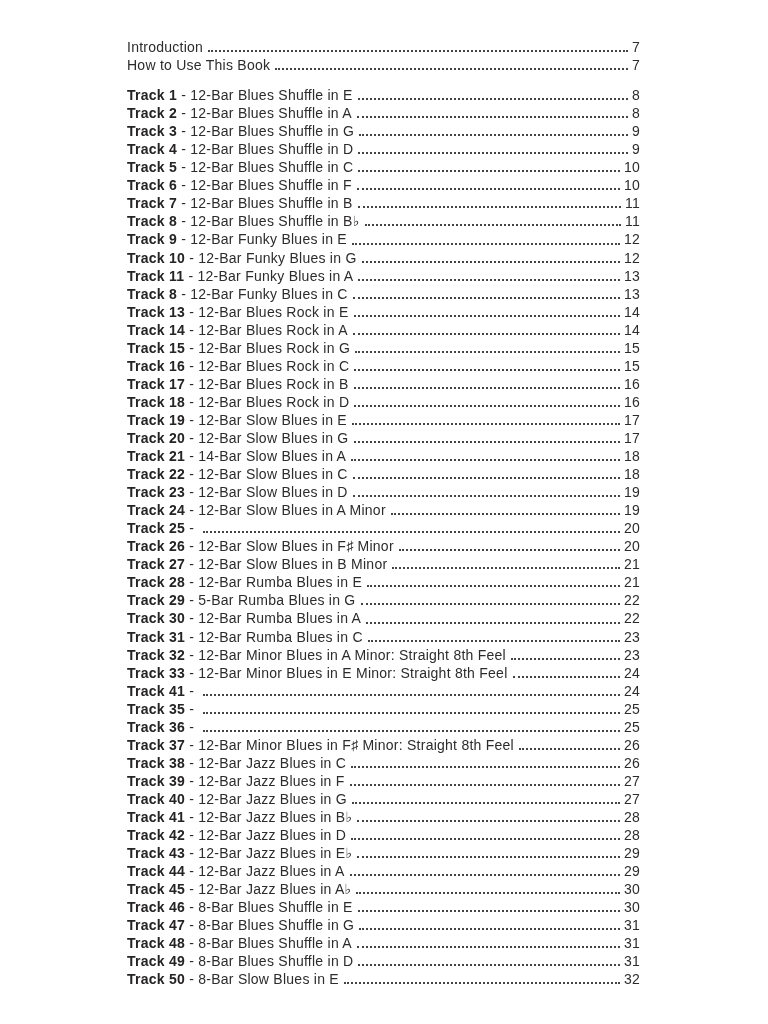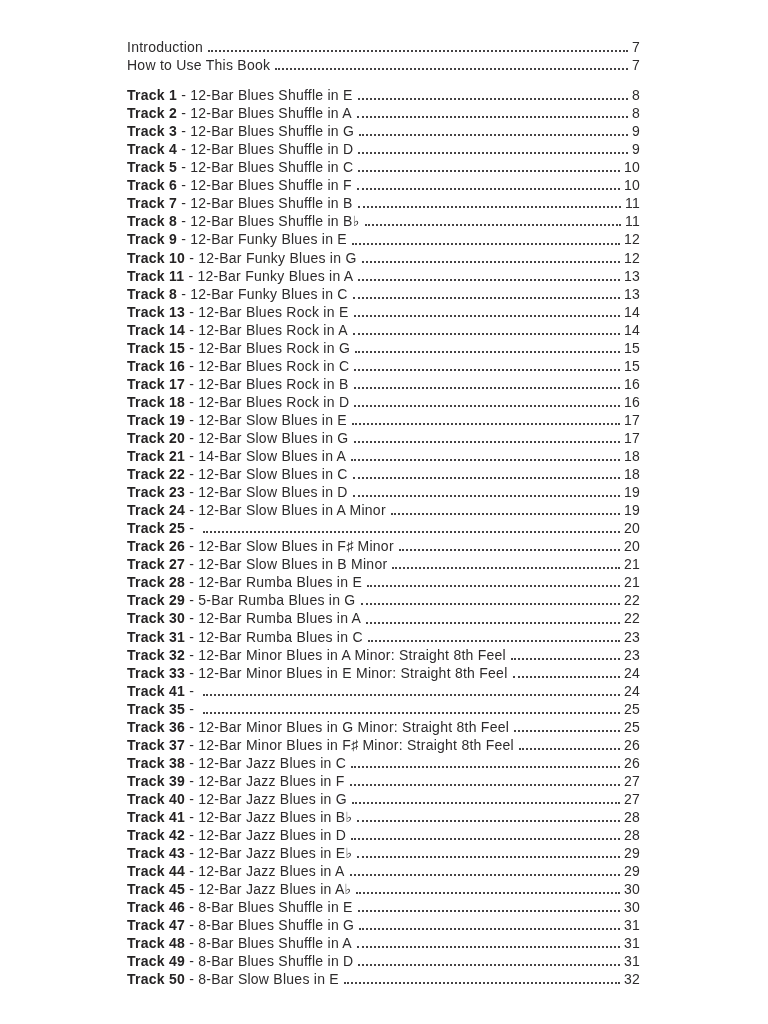--- a/index.html
+++ b/index.html
@@ -319,21 +319,20 @@
   </div>
       <div class="toc-row">
     <span class="track-label">Track 35</span>
     <span class="entry-sep"> - </span>
     <span class="leader"></span>
     <span class="page-num">25</span>
   </div>
       <div class="toc-row">
     <span class="track-label">Track 36</span>
     <span class="entry-sep"> - </span>
-    <span class="entry-title">12-Bar Minor Blues in G Minor: Straight 8th Feel</span>
     <span class="leader"></span>
     <span class="page-num">25</span>
   </div>
       <div class="toc-row">
     <span class="track-label">Track 37</span>
     <span class="entry-sep"> - </span>
     <span class="entry-title">12-Bar Minor Blues in F♯ Minor: Straight 8th Feel</span>
     <span class="leader"></span>
     <span class="page-num">26</span>
   </div>

